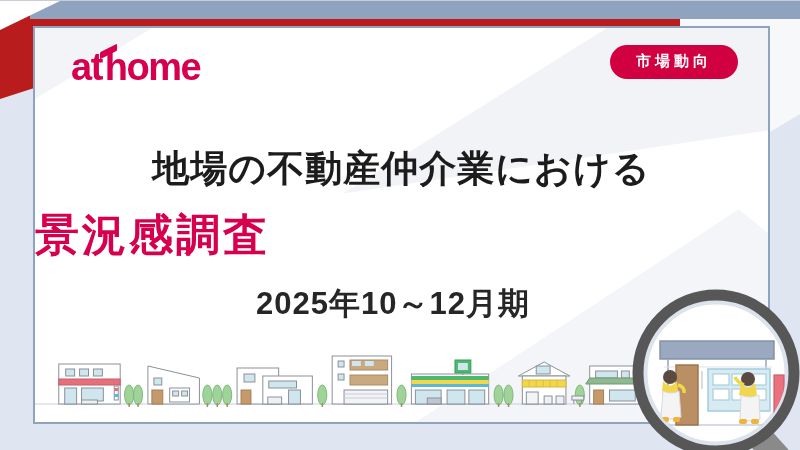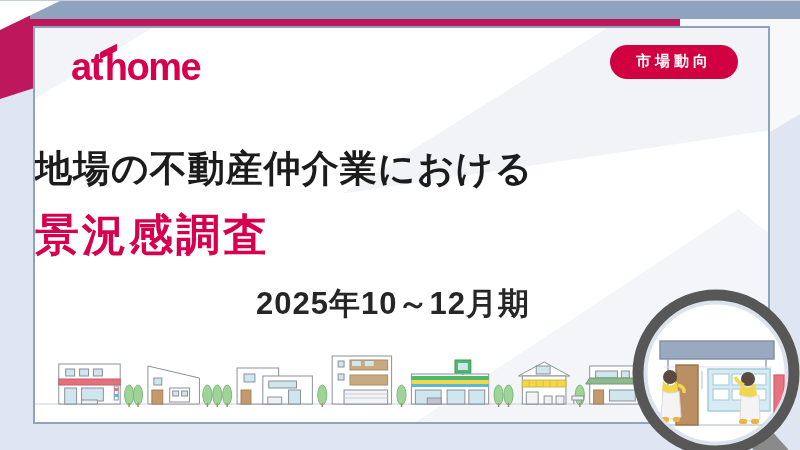--- a/index.html
+++ b/index.html
@@ -4,21 +4,21 @@
 <style>
   * { margin:0; padding:0; box-sizing:border-box; }
   html,body { width:800px; height:450px; overflow:hidden; }
   body {
     font-family:"Liberation Sans","DejaVu Sans",sans-serif;
     background:#f7f8fa;
     position:relative;
   }
 
   
-  #root { position:absolute; inset:0; background:#be185d; overflow:hidden; }
+  #root { position:absolute; inset:0; background:#b91c1c; overflow:hidden; }
 
   
   .bg-lav {
     position:absolute; inset:0;
     background:#dfe5f1;
     clip-path: polygon(0 22%, 7% 18%, 100% 44%, 100% 100%, 0 100%);
   }
   .bg-lav-right {
     position:absolute; right:0; top:0; width:62px; height:450px;
     background:#dfe5f1;
@@ -97,20 +97,21 @@
     padding:7px 26px 8px 26px;
     border-radius:20px;
     font-size:15px; font-weight:bold; letter-spacing:4px;
     white-space:nowrap;
     text-align:center;
   }
 
   
   .title-main {
     position:absolute; left:0; right:0; top:116px;
+    text-align:center;
     font-size:37px; font-weight:bold; color:#1c1c1c;
     letter-spacing:1px; white-space:nowrap;
   }
   .title-accent {
     position:absolute; left:0; right:0; top:178px;
     text-align:left;
     font-size:44px; font-weight:bold; color:#d6004e;
     letter-spacing:3px; white-space:nowrap;
   }
   .title-period {

